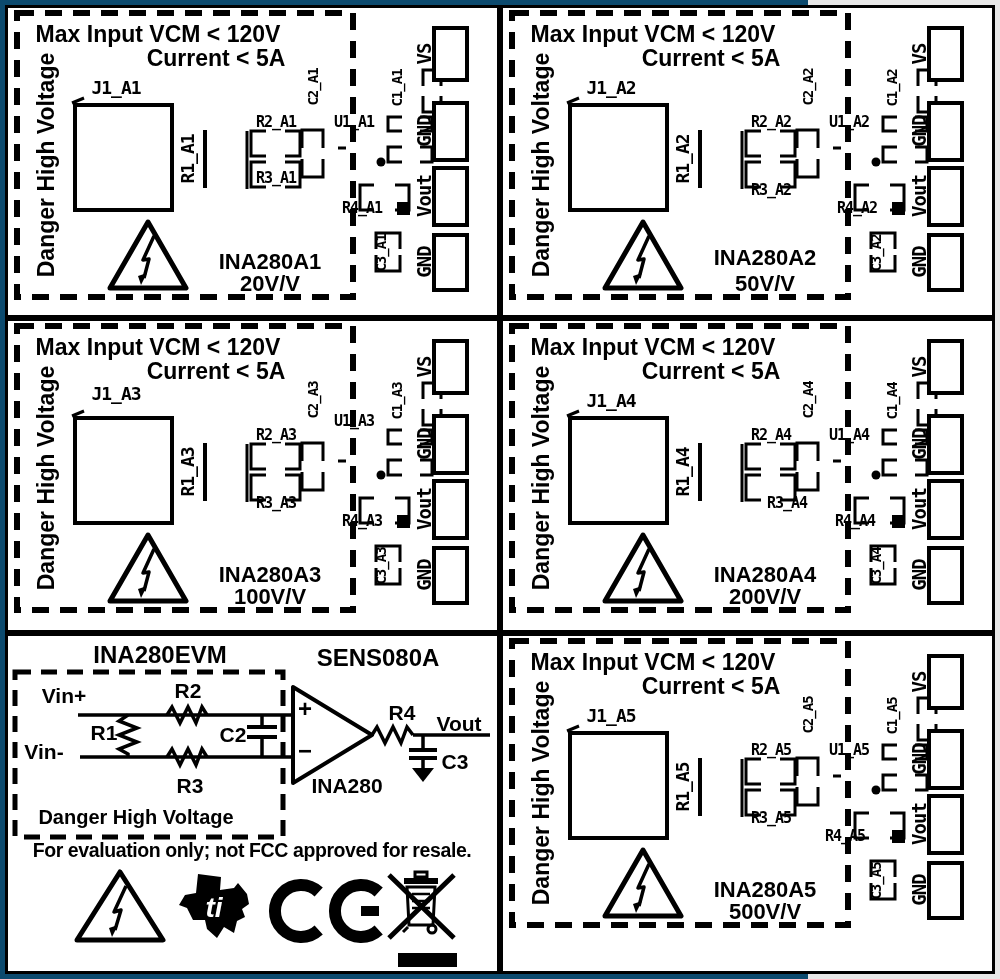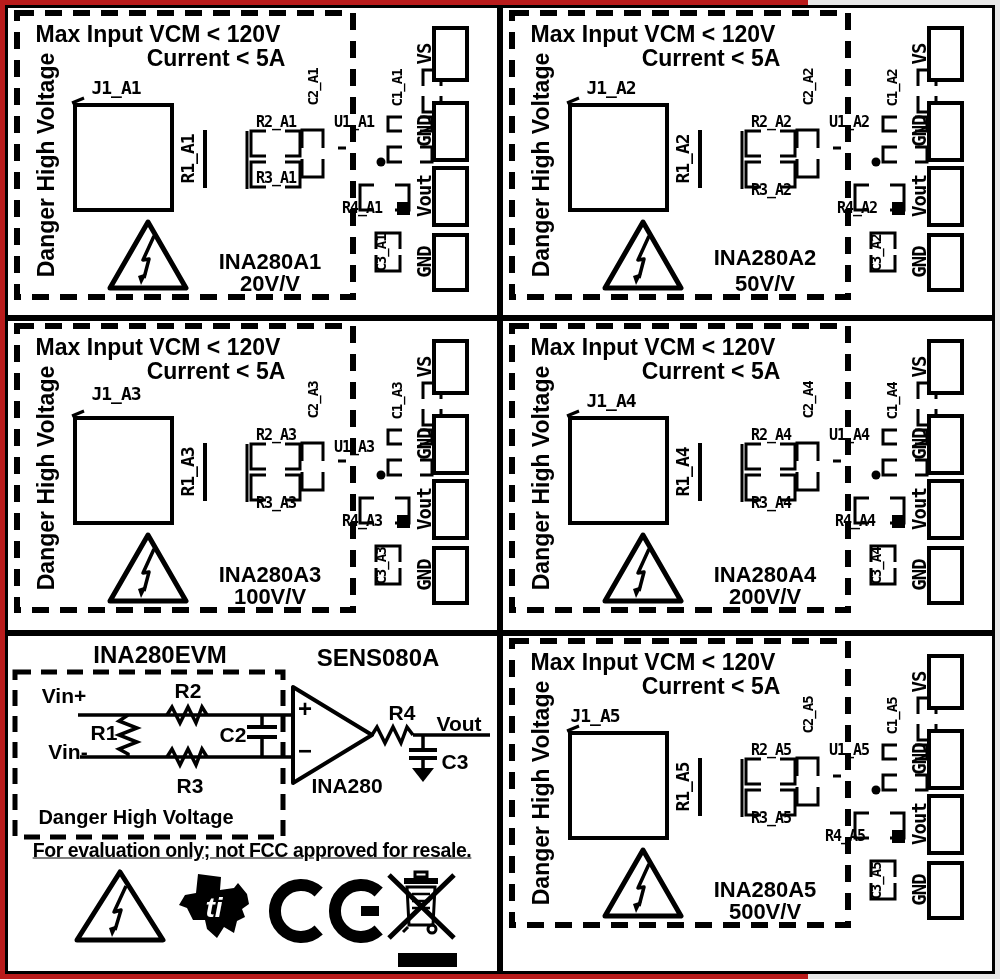--- a/index.html
+++ b/index.html
@@ -1,33 +1,33 @@
 <!DOCTYPE html>
 <html><head>
 <meta charset="utf-8">
 <style>
   html,body{margin:0;padding:0;background:#e8e8e8;}
   #root{
     position:relative;width:808px;height:979px;box-sizing:border-box;
-    background:#fff;border:5px solid #b91c1c;
+    background:#fff;border:5px solid #0c4a6e;
     display:grid;grid-template-columns:495px 495px;grid-template-rows:313px 315px 341px;
     font-family:"Liberation Sans",sans-serif;color:#000;
   }
   .cell{position:relative;border:3px solid #000;box-sizing:border-box;overflow:hidden;background:#fff;}
   .panel{position:absolute;inset:0;}
   .lay{position:absolute;left:0;top:0;}
   .ctext{position:absolute;transform:translate(-50%,-50%);white-space:nowrap;line-height:1;}
   .vtext{position:absolute;transform:translate(-50%,-50%) rotate(-90deg);white-space:nowrap;line-height:1;}
   .f-head{font:700 23px "Liberation Sans",sans-serif;}
   .f-danger{font:700 23px "Liberation Sans",sans-serif;}
   .f-part{font:700 22px "Liberation Sans",sans-serif;}
   .f-title{font:700 24px "Liberation Sans",sans-serif;}
   .f-sch{font:700 21px "Liberation Sans",sans-serif;}
   .f-sch-sm{font:700 20px "Liberation Sans",sans-serif;}
-  .f-fcc{font:700 19.5px "Liberation Sans",sans-serif;letter-spacing:-0.4px;text-decoration:underline;}
+  .f-fcc{font:700 19.5px "Liberation Sans",sans-serif;letter-spacing:-0.4px;}
   .f-pm{font:700 24px "Liberation Sans",sans-serif;}
   .f-ref-lg{font:700 18px "DejaVu Sans Mono",monospace;letter-spacing:-1px;}
   .f-ref{font:700 15px "DejaVu Sans Mono",monospace;letter-spacing:-1px;}
   .f-ref-sm{font:700 14px "DejaVu Sans Mono",monospace;letter-spacing:-1px;}
   .f-pad{font:700 19px "DejaVu Sans Mono",monospace;letter-spacing:-1px;}
   
   .dash{fill:none;stroke:#000;stroke-width:6;stroke-dasharray:17 11;}
   .dash2{fill:none;stroke:#000;stroke-width:5;stroke-dasharray:16 10;}
   .box{fill:#fff;stroke:#000;stroke-width:4;}
   .pad{fill:#fff;stroke:#000;stroke-width:4;}
@@ -157,21 +157,21 @@
       <rect class="pad" x="426" y="160" width="33" height="57"></rect>
       <rect class="pad" x="426" y="227" width="33" height="55"></rect>
     </svg>
     <div class="ctext f-head" style="left:150px;top:26px">Max Input VCM &lt; 120V</div>
     <div class="ctext f-head" style="left:208px;top:50px">Current &lt; 5A</div>
     <div class="vtext f-danger" style="left:38px;top:157px">Danger High Voltage</div>
     <div class="ctext f-ref-lg" style="left:108px;top:72px">J1_A3</div>
     <div class="vtext f-ref-lg" style="left:179px;top:151px">R1_A3</div>
     <div class="ctext f-ref" style="left:268px;top:114px">R2_A3</div>
     <div class="ctext f-ref" style="left:268px;top:182px">R3_A3</div>
-    <div class="ctext f-ref" style="left:346px;top:126px">U1_A3</div>
+    <div class="ctext f-ref" style="left:346px;top:100px">U1_A3</div>
     <div class="vtext f-ref-sm" style="left:305px;top:79px">C2_A3</div>
     <div class="vtext f-ref-sm" style="left:389px;top:80px">C1_A3</div>
     <div class="ctext f-ref" style="left:354px;top:200px">R4_A3</div>
     <div class="vtext f-ref-sm" style="left:373px;top:245px">C3_A3</div>
     <div class="ctext f-part" style="left:262px;top:254px">INA280A3</div>
     <div class="ctext f-part" style="left:262px;top:276px">100V/V</div>
     <div class="vtext f-pad" style="left:416px;top:46px">VS</div>
     <div class="vtext f-pad" style="left:416px;top:123px">GND</div>
     <div class="vtext f-pad" style="left:416px;top:188px">Vout</div>
     <div class="vtext f-pad" style="left:416px;top:254px">GND</div>
@@ -200,21 +200,21 @@
       <rect class="pad" x="426" y="95" width="33" height="57"></rect>
       <rect class="pad" x="426" y="160" width="33" height="57"></rect>
       <rect class="pad" x="426" y="227" width="33" height="55"></rect>
     </svg>
     <div class="ctext f-head" style="left:150px;top:26px">Max Input VCM &lt; 120V</div>
     <div class="ctext f-head" style="left:208px;top:50px">Current &lt; 5A</div>
     <div class="vtext f-danger" style="left:38px;top:157px">Danger High Voltage</div>
     <div class="ctext f-ref-lg" style="left:108px;top:79px">J1_A4</div>
     <div class="vtext f-ref-lg" style="left:179px;top:151px">R1_A4</div>
     <div class="ctext f-ref" style="left:268px;top:114px">R2_A4</div>
-    <div class="ctext f-ref" style="left:268px;top:182px">R3_A4</div>
+    <div class="ctext f-ref" style="left:284px;top:182px">R3_A4</div>
     <div class="ctext f-ref" style="left:346px;top:114px">U1_A4</div>
     <div class="vtext f-ref-sm" style="left:305px;top:79px">C2_A4</div>
     <div class="vtext f-ref-sm" style="left:389px;top:80px">C1_A4</div>
     <div class="ctext f-ref" style="left:352px;top:200px">R4_A4</div>
     <div class="vtext f-ref-sm" style="left:373px;top:245px">C3_A4</div>
     <div class="ctext f-part" style="left:262px;top:254px">INA280A4</div>
     <div class="ctext f-part" style="left:262px;top:276px">200V/V</div>
     <div class="vtext f-pad" style="left:416px;top:46px">VS</div>
     <div class="vtext f-pad" style="left:416px;top:123px">GND</div>
     <div class="vtext f-pad" style="left:416px;top:188px">Vout</div>
@@ -257,21 +257,21 @@
           <path d="M404,258 H422 M404,265 H422 M404,272 H422" stroke="#000" stroke-width="2.5" fill="none"></path>
           <circle cx="424" cy="293" r="4" class="s3" fill="none"></circle>
           <path class="s3" d="M400,291 L395,296"></path>
           <path class="x5" d="M381,239 L446,302 M446,239 L381,302"></path>
         </g>
         <rect x="390" y="317" width="59" height="14" class="ink"></rect>
       </svg>
       <div class="ctext f-title" style="left:152px;top:19px">INA280EVM</div>
       <div class="ctext f-title" style="left:370px;top:22px">SENS080A</div>
       <div class="ctext f-sch" style="left:56px;top:60px">Vin+</div>
-      <div class="ctext f-sch" style="left:60px;top:116px">Vin-</div>
+      <div class="ctext f-sch" style="left:36px;top:116px">Vin-</div>
       <div class="ctext f-sch" style="left:96px;top:97px">R1</div>
       <div class="ctext f-sch" style="left:180px;top:55px">R2</div>
       <div class="ctext f-sch" style="left:182px;top:150px">R3</div>
       <div class="ctext f-sch" style="left:225px;top:99px">C2</div>
       <div class="ctext f-pm" style="left:297px;top:73px">+</div>
       <div class="ctext f-pm" style="left:297px;top:115px">−</div>
       <div class="ctext f-sch" style="left:339px;top:150px">INA280</div>
       <div class="ctext f-sch" style="left:394px;top:77px">R4</div>
       <div class="ctext f-sch" style="left:451px;top:88px">Vout</div>
       <div class="ctext f-sch" style="left:447px;top:126px">C3</div>
@@ -300,21 +300,21 @@
       <polyline class="bolt" points="146,228 135,252 141,251 136,270"></polyline>
       <polygon points="130,268 139,265 133,277" class="ink"></polygon>
       <rect class="pad" x="426" y="20" width="33" height="52"></rect>
       <rect class="pad" x="426" y="95" width="33" height="57"></rect>
       <rect class="pad" x="426" y="160" width="33" height="57"></rect>
       <rect class="pad" x="426" y="227" width="33" height="55"></rect>
     </svg>
     <div class="ctext f-head" style="left:150px;top:26px">Max Input VCM &lt; 120V</div>
     <div class="ctext f-head" style="left:208px;top:50px">Current &lt; 5A</div>
     <div class="vtext f-danger" style="left:38px;top:157px">Danger High Voltage</div>
-    <div class="ctext f-ref-lg" style="left:92px;top:79px">J1_A5</div>
+    <div class="ctext f-ref-lg" style="left:108px;top:79px">J1_A5</div>
     <div class="vtext f-ref-lg" style="left:179px;top:151px">R1_A5</div>
     <div class="ctext f-ref" style="left:268px;top:114px">R2_A5</div>
     <div class="ctext f-ref" style="left:268px;top:182px">R3_A5</div>
     <div class="ctext f-ref" style="left:346px;top:114px">U1_A5</div>
     <div class="vtext f-ref-sm" style="left:305px;top:79px">C2_A5</div>
     <div class="vtext f-ref-sm" style="left:389px;top:80px">C1_A5</div>
     <div class="ctext f-ref" style="left:342px;top:200px">R4_A5</div>
     <div class="vtext f-ref-sm" style="left:373px;top:245px">C3_A5</div>
     <div class="ctext f-part" style="left:262px;top:254px">INA280A5</div>
     <div class="ctext f-part" style="left:262px;top:276px">500V/V</div>

